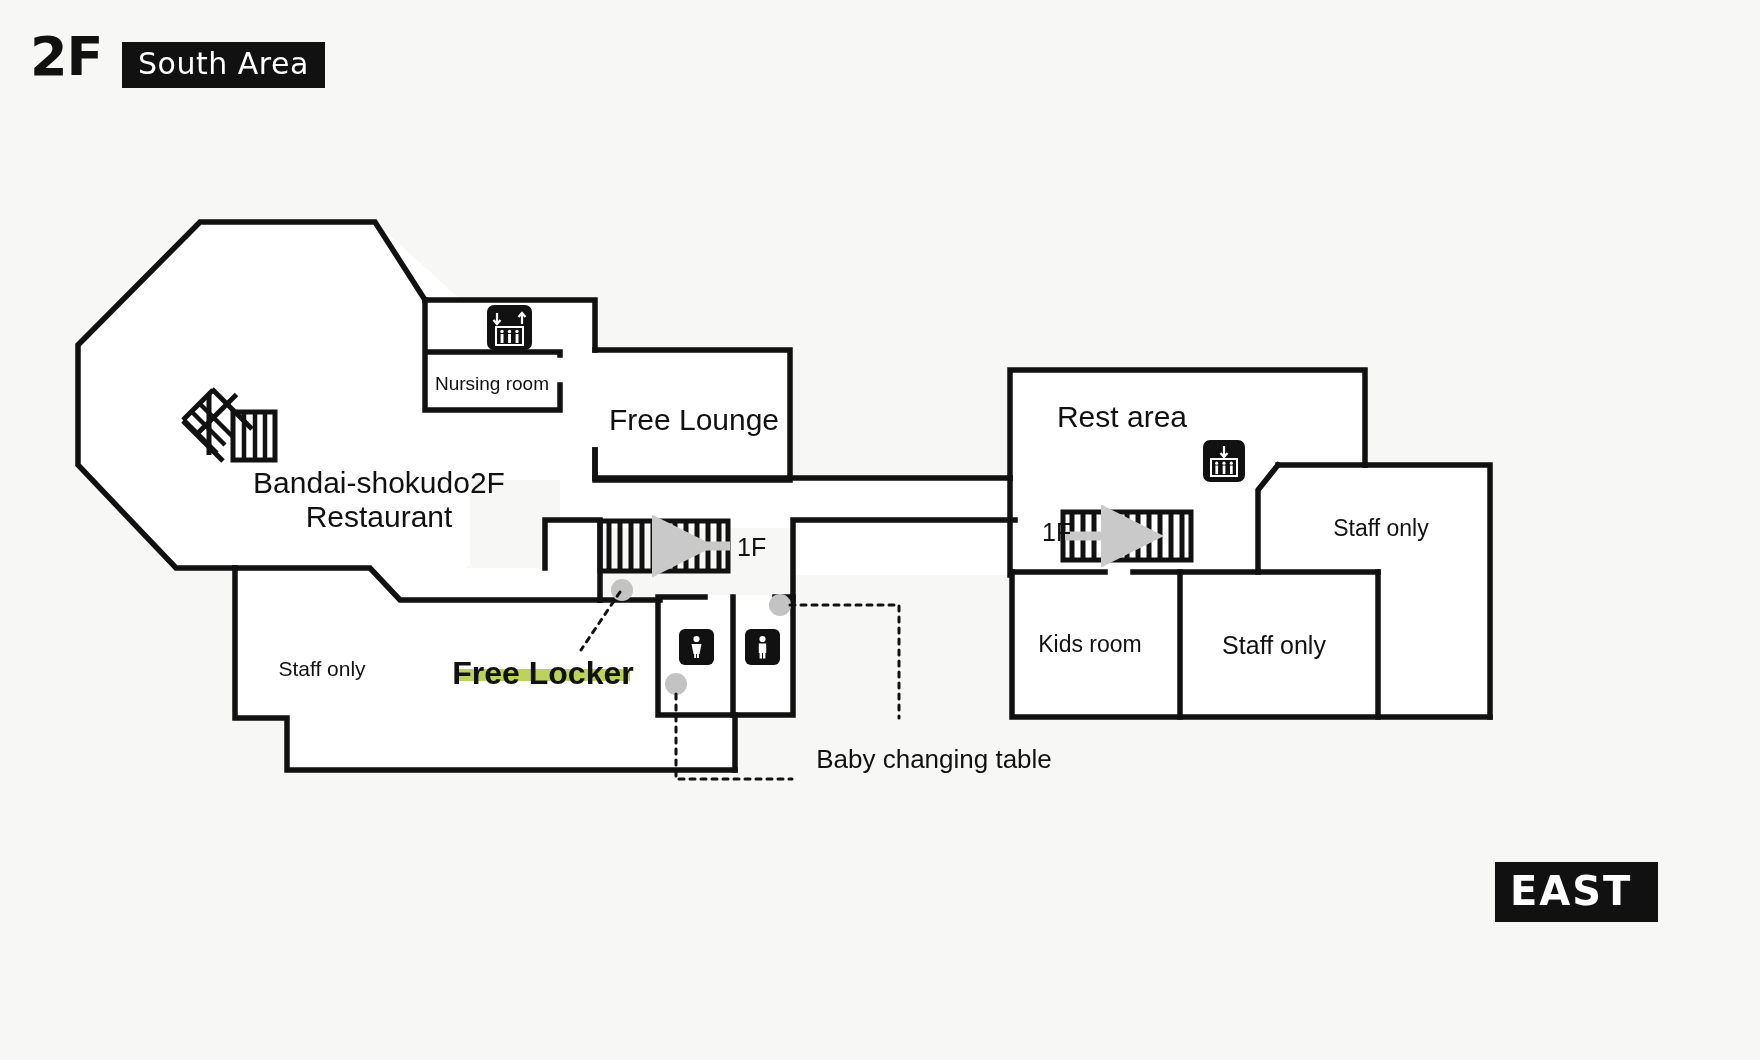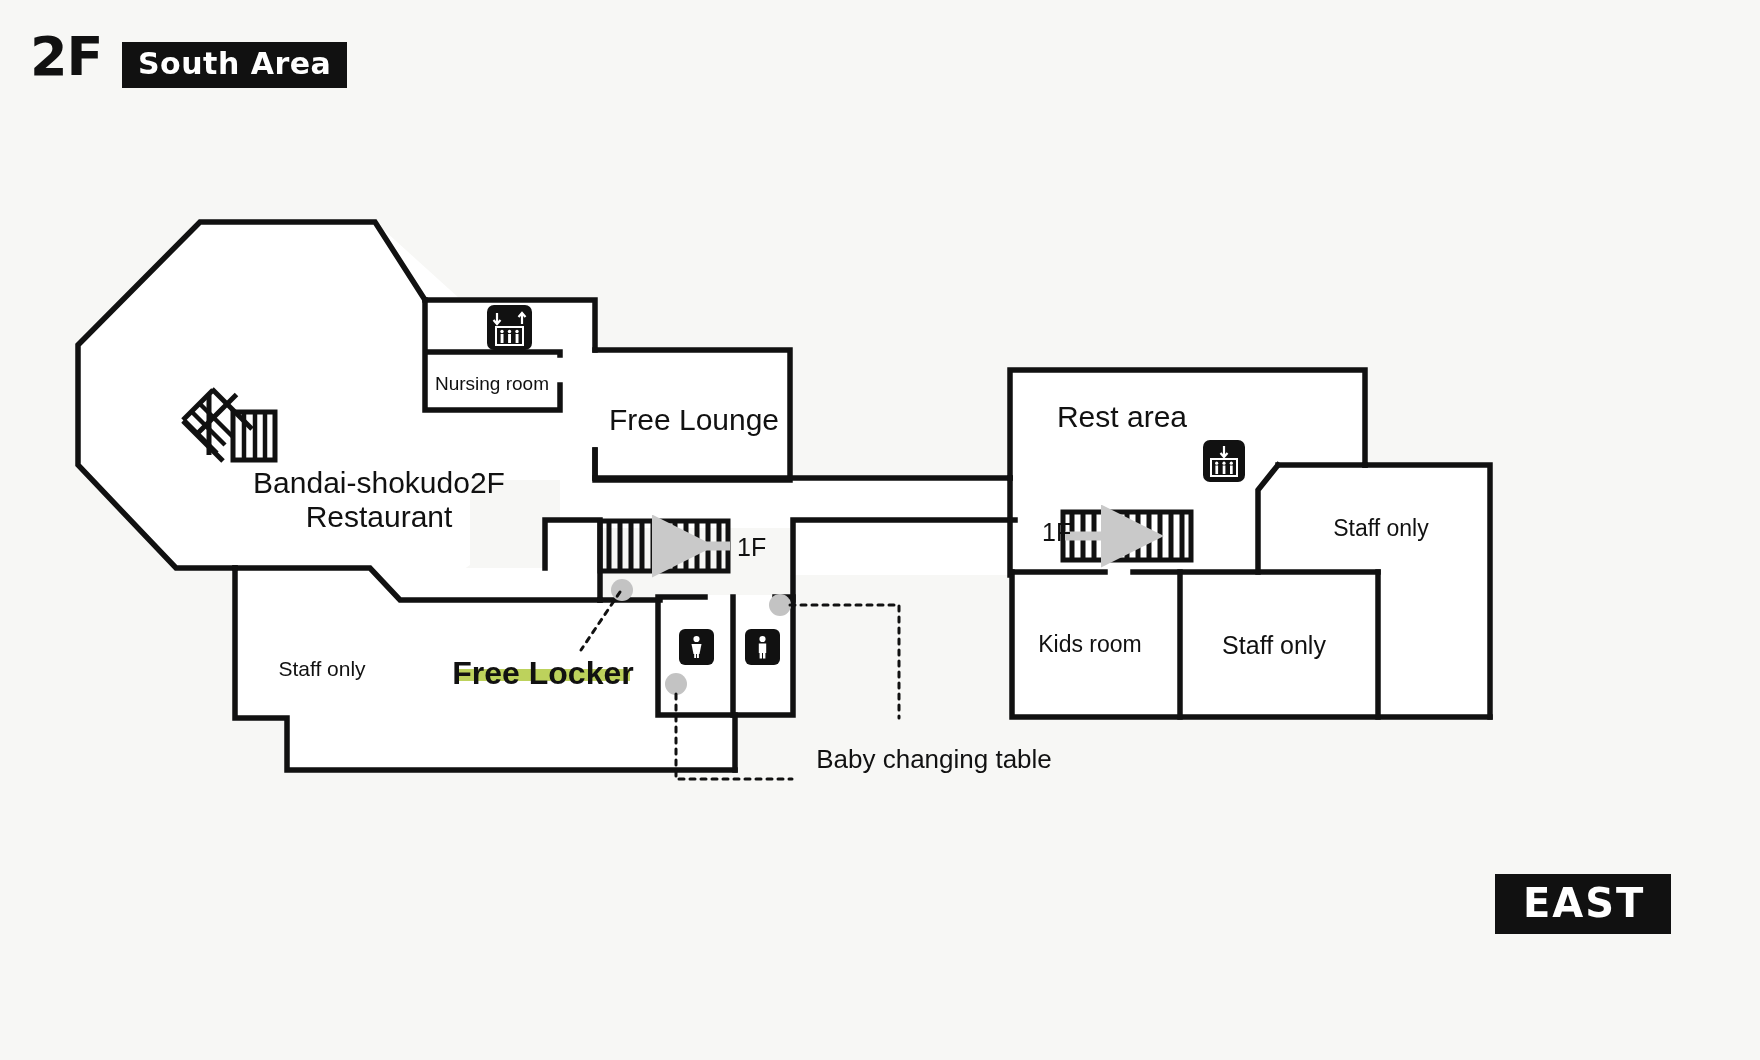--- a/index.html
+++ b/index.html
@@ -15,32 +15,32 @@
   .hdr-floor{
     position:absolute;left:30px;top:30px;
     font-family:"DejaVu Sans",sans-serif;
     font-weight:bold;font-size:54px;line-height:54px;
     letter-spacing:-1px;color:#111;
   }
   .hdr-badge{
     position:absolute;left:122px;top:42px;
     background:#111;color:#fff;
     font-family:"DejaVu Sans",sans-serif;
-    font-weight:bold;font-size:30px;
+    font-weight:normal;font-size:30px;
     padding:7px 16px 9px 16px;
     letter-spacing:0.5px;
     line-height:30px;
   }
   .east-badge{
     position:absolute;left:1495px;top:862px;
     background:#111;color:#fff;
     font-family:"DejaVu Sans",sans-serif;
     font-weight:bold;font-size:40px;
-    padding:9px 26px 11px 28px;
-    letter-spacing:2px;line-height:40px;margin-top:12px;
+    padding:9px 26px 11px 15px;
+    letter-spacing:2px;line-height:40px;
   }
 </style>
 </head>
 <body>
 
 <div id="stage">
 
   <div class="hdr-floor">2F</div>
   <div class="hdr-badge">South Area</div>
   <div class="east-badge">EAST</div>

